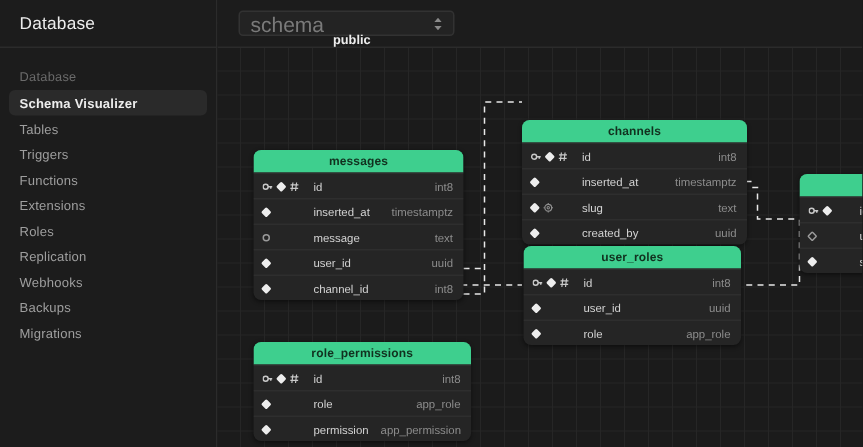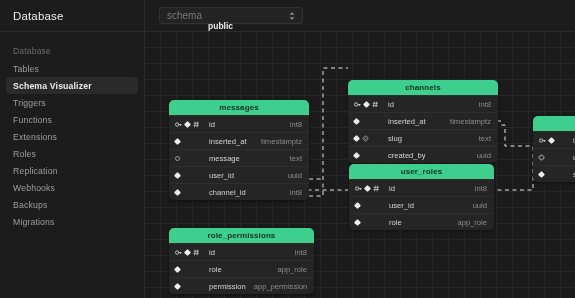--- a/index.html
+++ b/index.html
@@ -73,21 +73,21 @@
   }
   .schema-select {
     display:flex; align-items:center;
     height:17px; min-width:144px;
     background:#232323;
     border:1px solid #323232;
     border-radius:3px;
     padding:0 6px 0 7px;
     position:relative;
   }
-  .schema-label { font-size:10px; color:#7a7a7a; margin-right:6px; }
+  .schema-label { font-size:14px; color:#7a7a7a; margin-right:6px; }
   .schema-value { font-size:8.5px; color:#ededed; font-weight:bold;margin-top:20px; }
   .chev-updown {
     position:absolute; right:7px; top:50%;
     transform:translateY(-50%);
     display:flex; flex-direction:column; gap:1px;
     color:#8a8a8a;
   }
   .chev-updown svg { display:block; }
 
   
@@ -149,25 +149,25 @@
 
 <div class="app">
 
   <aside class="sidebar">
     <div class="sidebar-header">
       <span class="sidebar-title">Database</span>
     </div>
     <nav class="nav">
       <div class="nav-group-label">Database</div>
       <div id="nav-items">
-          <div class="nav-item">
-            <span>Tables</span>
-          </div>
           <div class="nav-item active">
             <span>Schema Visualizer</span>
+          </div>
+          <div class="nav-item">
+            <span>Tables</span>
           </div>
           <div class="nav-item">
             <span>Triggers</span>
           </div>
           <div class="nav-item">
             <span>Functions</span>
           </div>
           <div class="nav-item">
             <span>Extensions</span>
           </div>

